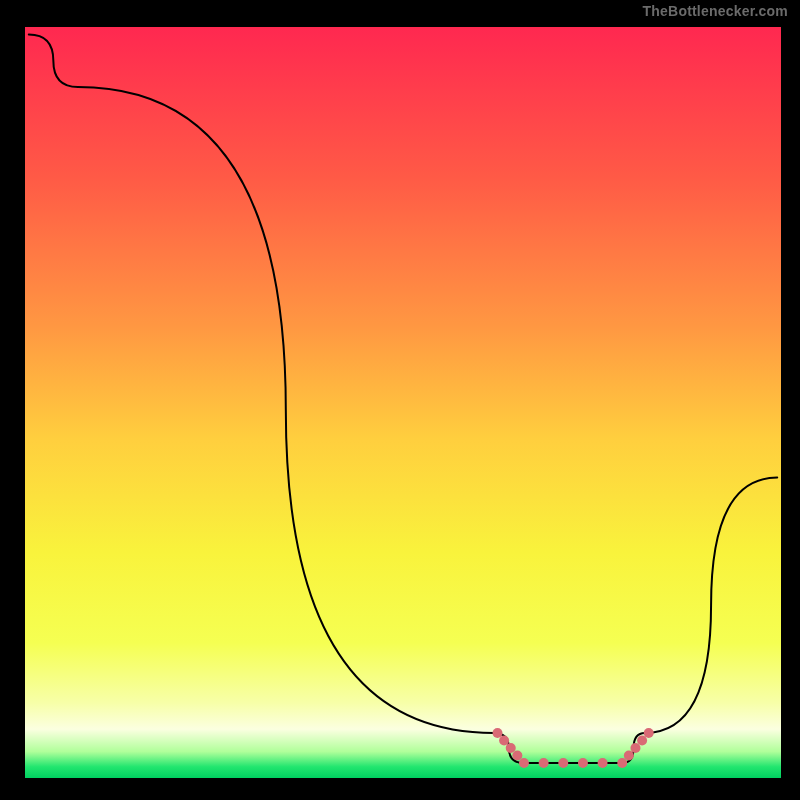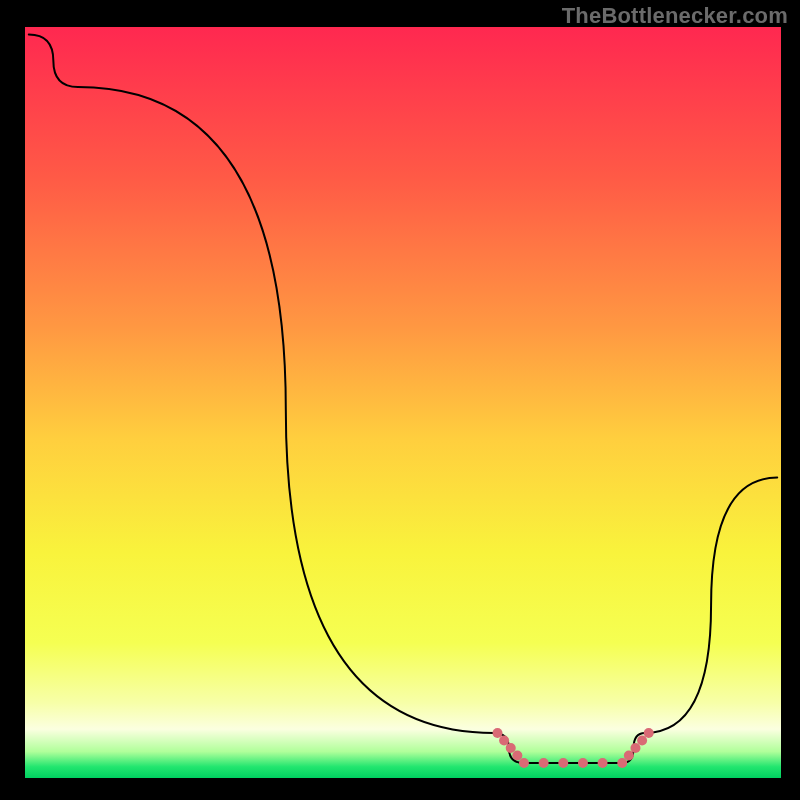--- a/index.html
+++ b/index.html
@@ -13,21 +13,21 @@
   .wrapper {
     position: relative;
     width: 800px;
     height: 800px;
   }
   .watermark {
     position: absolute;
     top: 3px;
     right: 12px;
     font-family: Arial, Helvetica, sans-serif;
-    font-size: 22px;
+    font-size: 14px;
     font-weight: bold;
     color: #6b6b6b;
     letter-spacing: 0.2px;
     z-index: 20;
     margin-left: 30px;
   }
   svg.chart {
     position: absolute;
     left: 0;
     top: 0;

